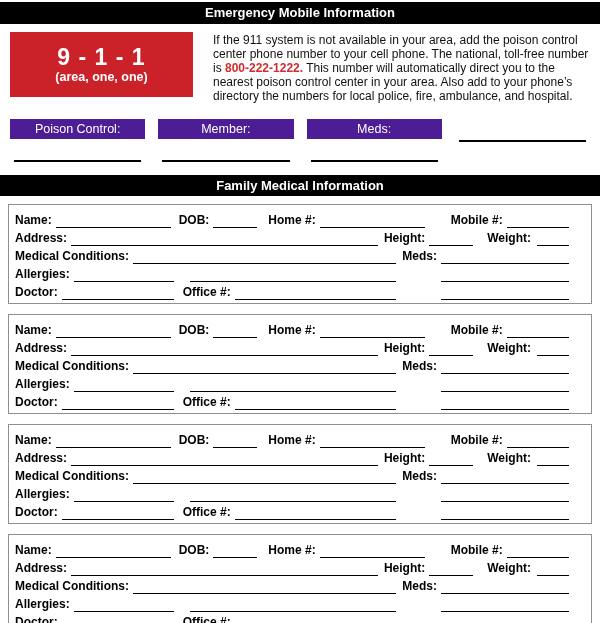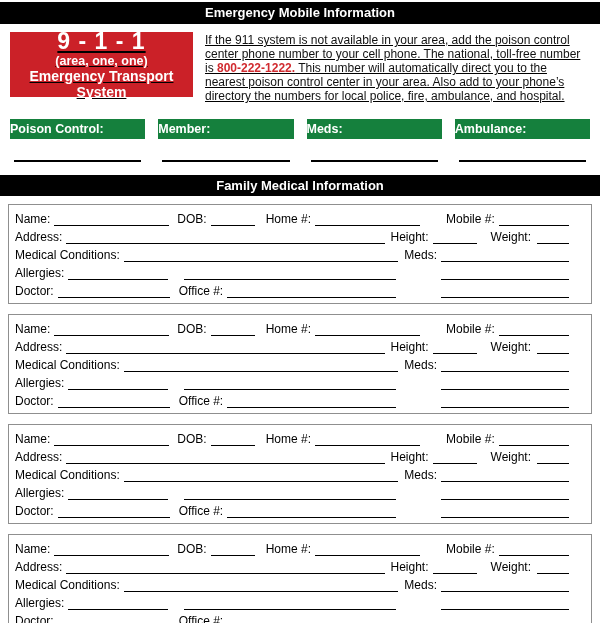--- a/index.html
+++ b/index.html
@@ -7,86 +7,84 @@
   body {
     width:600px; height:623px; overflow:hidden; position:relative;
     font-family:"Liberation Sans", sans-serif; color:#000;
   }
   .bar {
     background:#000; color:#fff; font-weight:bold; font-size:13px;
     text-align:center; height:22px; line-height:22px; margin-top:2px;
   }
   .bar.family { height:21px; line-height:21px; margin-top:13px; }
 
-  .intro { display:flex; margin:8px 10px 0; gap:12px;text-decoration:underline; }
+  .intro { display:flex; margin:8px 10px 0; gap:20px; }
   .box911 {
     width:183px; min-width:183px; height:65px; background:#CB2128; color:#fff;
     text-align:center; display:flex; flex-direction:column; justify-content:center;
     font-weight:bold;
   }
   .n911 { font-size:23px; line-height:25px; letter-spacing:1px; }
   .w911 { font-size:12.5px; line-height:14px; }
   .s911 { font-size:14px; line-height:16px; }
   .intro-text { font-size:12px; line-height:14px; width:398px; padding-top:1px; color:#111; }
   .phone { font-weight:bold; }
 
   .contacts { display:flex; margin:16px 10px 0; gap:13px; }
   .ccol { flex:1; }
   .clabel {
-    background:#15803d; color:#fff; font-weight:bold; font-size:12.5px;
-    height:20px; line-height:20px;
+    background:#4c1d95; color:#fff; font-weight:normal; font-size:12.5px;
+    text-align:center; height:20px; line-height:20px;
   }
   .cline { border-bottom:2px solid #000; margin:21px 4px 0; height:0; }
 
   .card {
     margin:10px 8px 0; border:1px solid #8f8f8f; height:100px;
     padding:5px 6px 0; background:#fff;
   }
   #family-cards .card:first-child { margin-top:8px; }
   .row {
-    display:flex; align-items:center; height:18px; font-size:12px;
-    padding-right:16px; white-space:nowrap;
+    display:flex; align-items:flex-end; height:18px; font-size:12px;
+    padding-right:16px; white-space:nowrap;font-weight:bold;
   }
   .lb { margin-right:4px; line-height:15px; }
   .ln { border-bottom:1px solid #000; height:13px; display:block; }
   .f1 { flex:1; }
 </style>
 </head>
 <body>
 
 <div class="bar">
   <span>Emergency Mobile Information</span>
 </div>
 
 <div class="intro">
   <div class="box911">
     <div class="n911">9 - 1 - 1</div>
     <div class="w911">(area, one, one)</div>
-    <div class="s911">Emergency Transport System</div>
   </div>
   <div class="intro-text">
     <span>If the 911 system is not available in your area, add the poison control center phone number to your cell phone. The national, toll-free number is </span><span class="phone" style="color:#D12B30;">800-222-1222.</span><span> This number will automatically direct you to the nearest poison control center in your area. Also add to your phone’s directory the numbers for local police, fire, ambulance, and hospital.</span>
   </div>
 </div>
 
 <div class="contacts">
   <div class="ccol">
     <div class="clabel">Poison Control:</div>
     <div class="cline"></div>
   </div>
   <div class="ccol">
     <div class="clabel">Member:</div>
     <div class="cline"></div>
   </div>
   <div class="ccol">
     <div class="clabel">Meds:</div>
     <div class="cline"></div>
   </div>
   <div class="ccol">
-    <div class="clabel">Ambulance:</div>
     <div class="cline"></div>
   </div>
 </div>
 
 <div class="bar family">
   <span>Family Medical Information</span>
 </div>
 
 <div id="family-cards">
   <div class="card">

